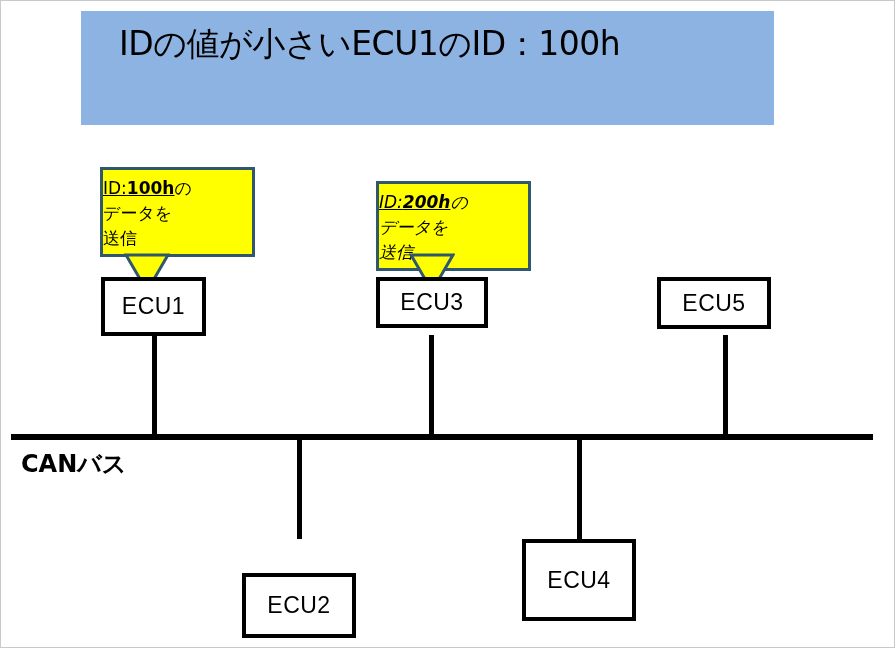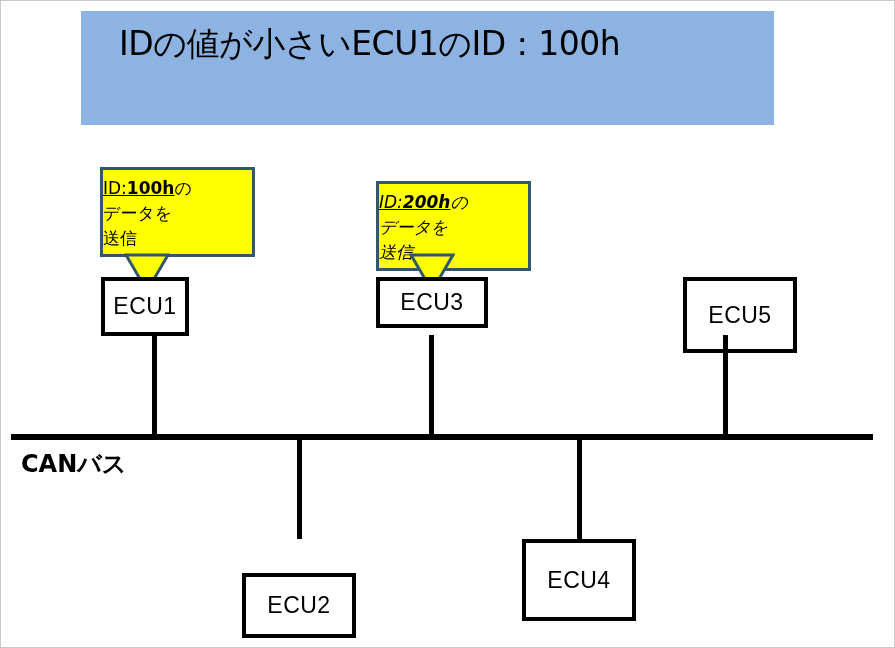--- a/index.html
+++ b/index.html
@@ -144,27 +144,27 @@
     <span class="callout-line"><span class="u">ID:</span><span class="b">200h</span><span>の</span></span>
     <span class="callout-line">データを</span>
     <span class="callout-line">送信</span>
   </div>
   <div class="tail" style="left:408px; top:252px;">
     <svg width="46" height="40" viewBox="0 0 46 40" aria-hidden="true">
       <polygon points="2,2 44,2 23,38" fill="#ffff00" stroke="#31576d" stroke-width="3" stroke-linejoin="miter"></polygon>
     </svg>
   </div>
 
-  <div class="ecu" style="left:100px; top:276px; width:88px; height:59px;">
+  <div class="ecu" style="left:100px; top:276px; width:105px; height:59px;">
     <span class="ecu-label">ECU1</span>
   </div>
   <div class="ecu" style="left:375px; top:276px; width:112px; height:51px;">
     <span class="ecu-label">ECU3</span>
   </div>
-  <div class="ecu" style="left:682px; top:276px; width:114px; height:76px;justify-content:center;">
+  <div class="ecu" style="left:656px; top:276px; width:114px; height:52px;justify-content:center;">
     <span class="ecu-label">ECU5</span>
   </div>
 
   <div class="stub" style="left:151px; top:334px; height:101px;"></div>
   <div class="stub" style="left:428px; top:334px; height:101px;"></div>
   <div class="stub" style="left:722px; top:334px; height:101px;"></div>
 
   <div class="bus"></div>
   <div class="bus-label">CANバス</div>
 

